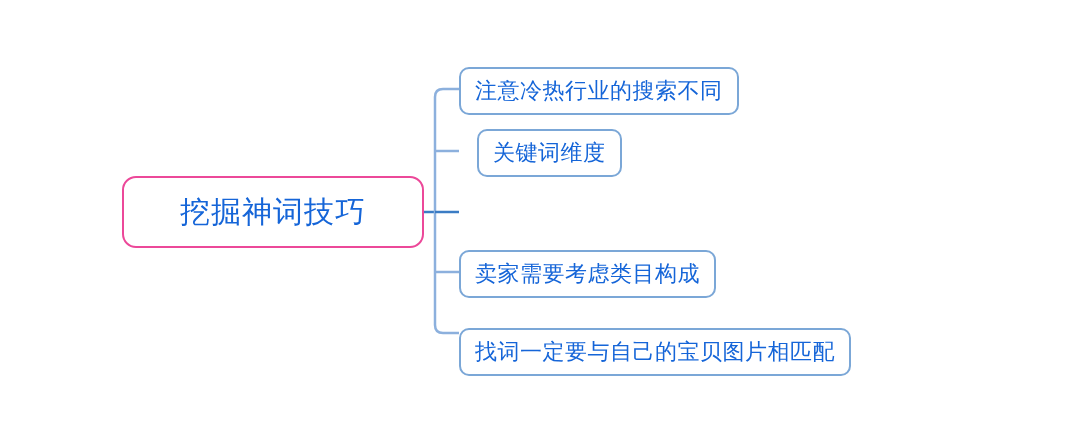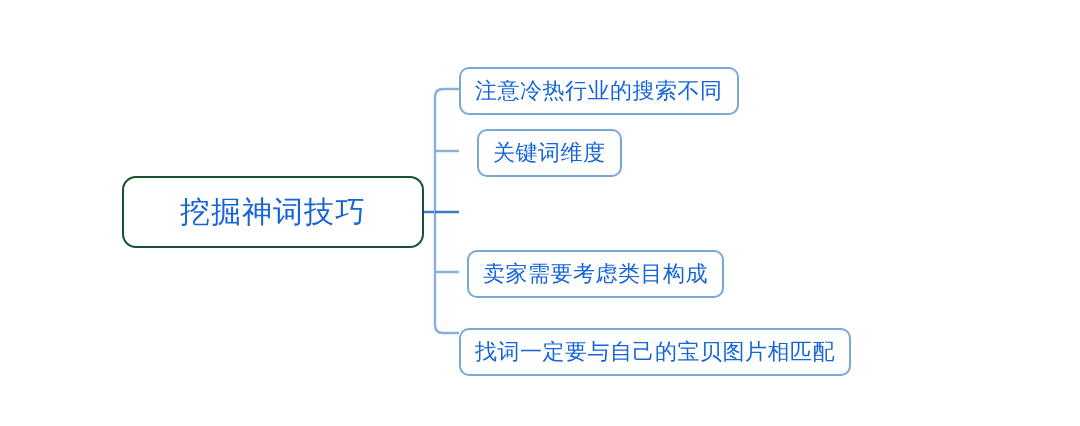--- a/index.html
+++ b/index.html
@@ -43,21 +43,21 @@
     display: block;
     color: #1565d8;
     letter-spacing: 0.5px;
   }
   
   .node-root {
     left: 122px;
     top: 176px;
     width: 302px;
     height: 72px;
-    border: 2px solid #14532d;
+    border: 2px solid #ec4899;
     border-radius: 14px;
   }
   .node-root .node-label {
     font-size: 30px;
     line-height: 34px;
     letter-spacing: 1px;
   }
   
   .node-branch {
     border: 2px solid #7ba7d7;
@@ -65,21 +65,21 @@
     height: 48px;
     padding: 0 14px;
   }
   .node-branch .node-label {
     font-size: 22px;
     line-height: 26px;
   }
   .node-b1 { left: 459px; top: 67px; }
   .node-b2 { left: 477px; top: 129px; }
   .node-b3 { left: 459px; top: 189px; }
-  .node-b4 { left: 459px; top: 250px; margin-left: 8px; }
+  .node-b4 { left: 459px; top: 250px; }
   .node-b5 { left: 459px; top: 328px; }
 </style>
 </head>
 <body>
 
 <div id="mindmap">
 
   <svg class="connector-layer" viewBox="0 0 1080 426" width="1080" height="426" xmlns="http://www.w3.org/2000/svg">
 
     <path d="M 424 212 L 435 212" fill="none" stroke="#3b7cc4" stroke-width="2.5"></path>

